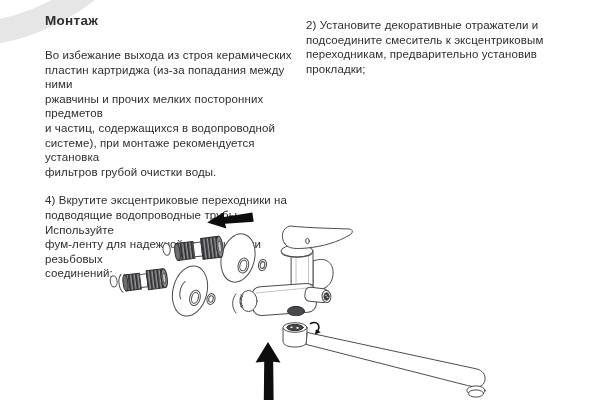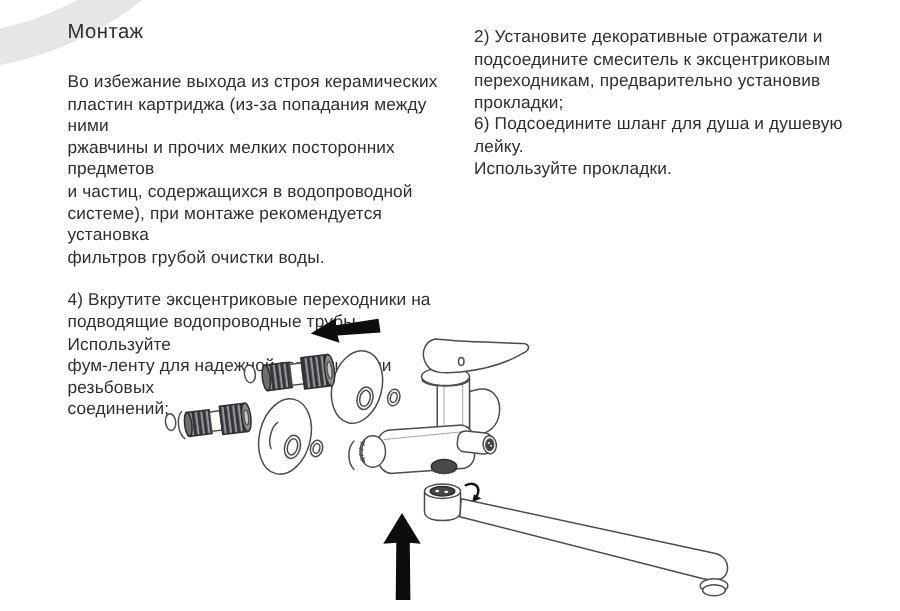--- a/index.html
+++ b/index.html
@@ -3,22 +3,22 @@
 <meta charset="utf-8">
 <style>
   html,body{margin:0;padding:0;background:#ffffff;}
   .page{
     position:relative;width:600px;height:407px;background:#ffffff;overflow:hidden;
     font-family:"Liberation Sans", sans-serif;color:#2e2e2e;
   }
   .decor-swoosh{position:absolute;top:0;left:0;pointer-events:none;}
   .col{position:absolute;font-size:11.5px;line-height:14.6px;letter-spacing:0.1px;}
   .col-left{left:45px;top:13px;width:262px;}
-  .col-right{left:316px;top:18px;width:278px;}
-  .heading{font-size:13.5px;font-weight:normal;letter-spacing:0.3px;line-height:16px;margin:0;}
+  .col-right{left:306px;top:18px;width:278px;}
+  .heading{font-size:13.5px;font-weight:bold;letter-spacing:0.3px;line-height:16px;margin:0;}
   .para{white-space:pre-line;margin:0;}
   .intro{margin-top:19px;}
   .step1{margin-top:14px;}
   .diagram{position:absolute;left:95px;top:195px;}
   .diagram *{vector-effect:none;}
 </style>
 </head>
 <body>
 
 <div class="page">
@@ -39,22 +39,20 @@
 подводящие водопроводные трубы. Используйте
 фум-ленту для надежной герметизации резьбовых
 соединений;</p>
   </div>
 
   <div class="col col-right">
     <p class="para">2) Установите декоративные отражатели и
 подсоедините смеситель к эксцентриковым
 переходникам, предварительно установив
 прокладки;</p>
-    <p class="para">6) Подсоедините шланг для душа и душевую лейку.
-Используйте прокладки.</p>
   </div>
 
   <svg class="diagram" width="410" height="212" viewBox="0 0 410 212">
     <defs>
       <pattern id="thr" width="3.6" height="24" patternUnits="userSpaceOnUse">
         <rect width="3.6" height="24" fill="#35353a"></rect>
         <rect x="2.2" width="1.4" height="24" fill="#97979c"></rect>
       </pattern>
     </defs>
 

